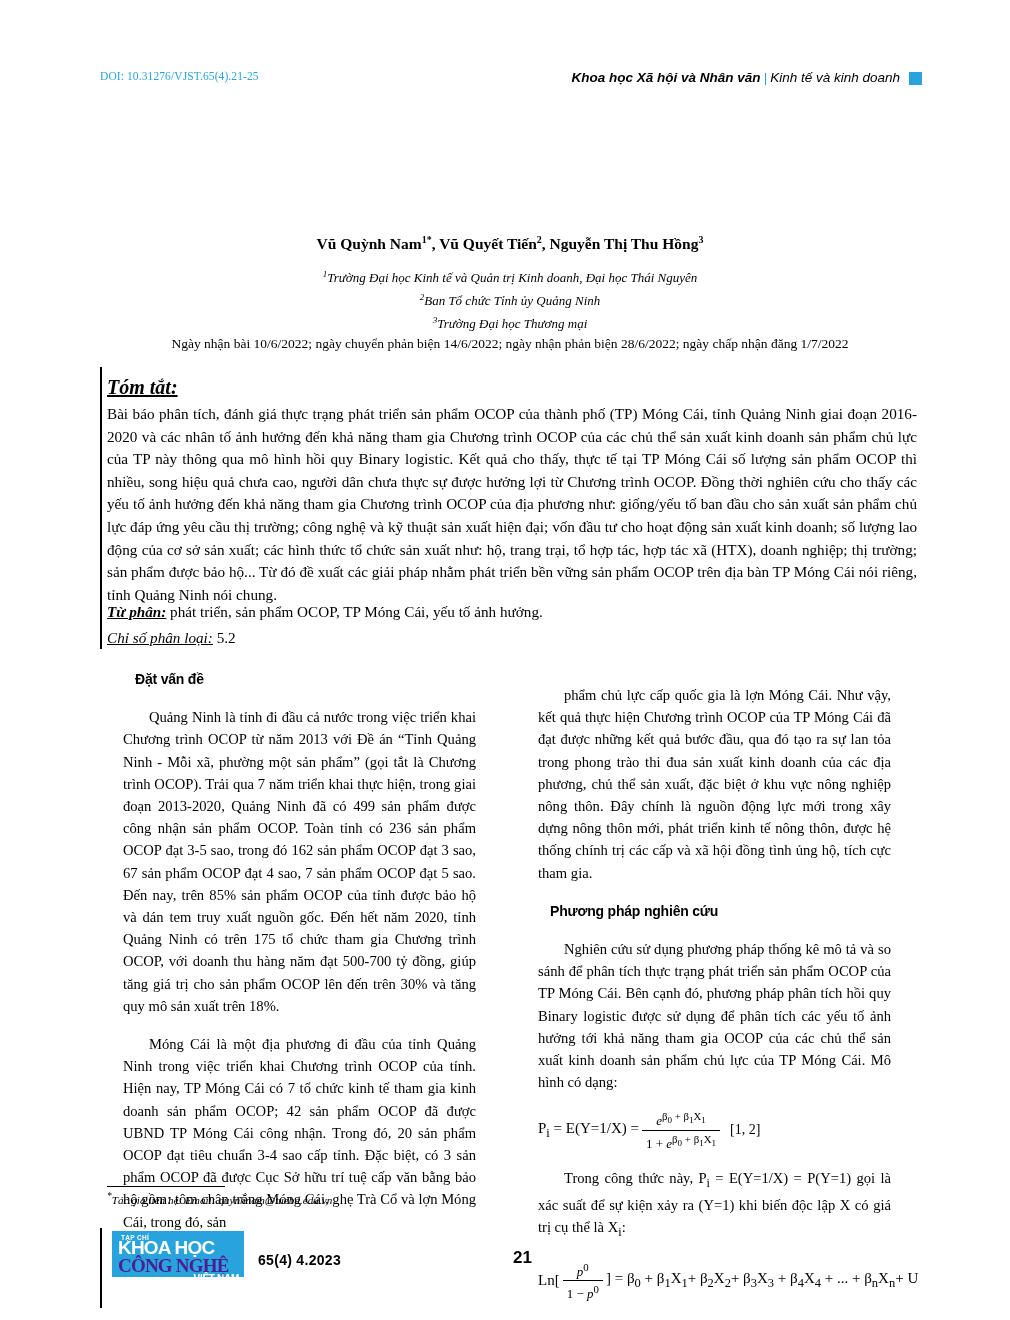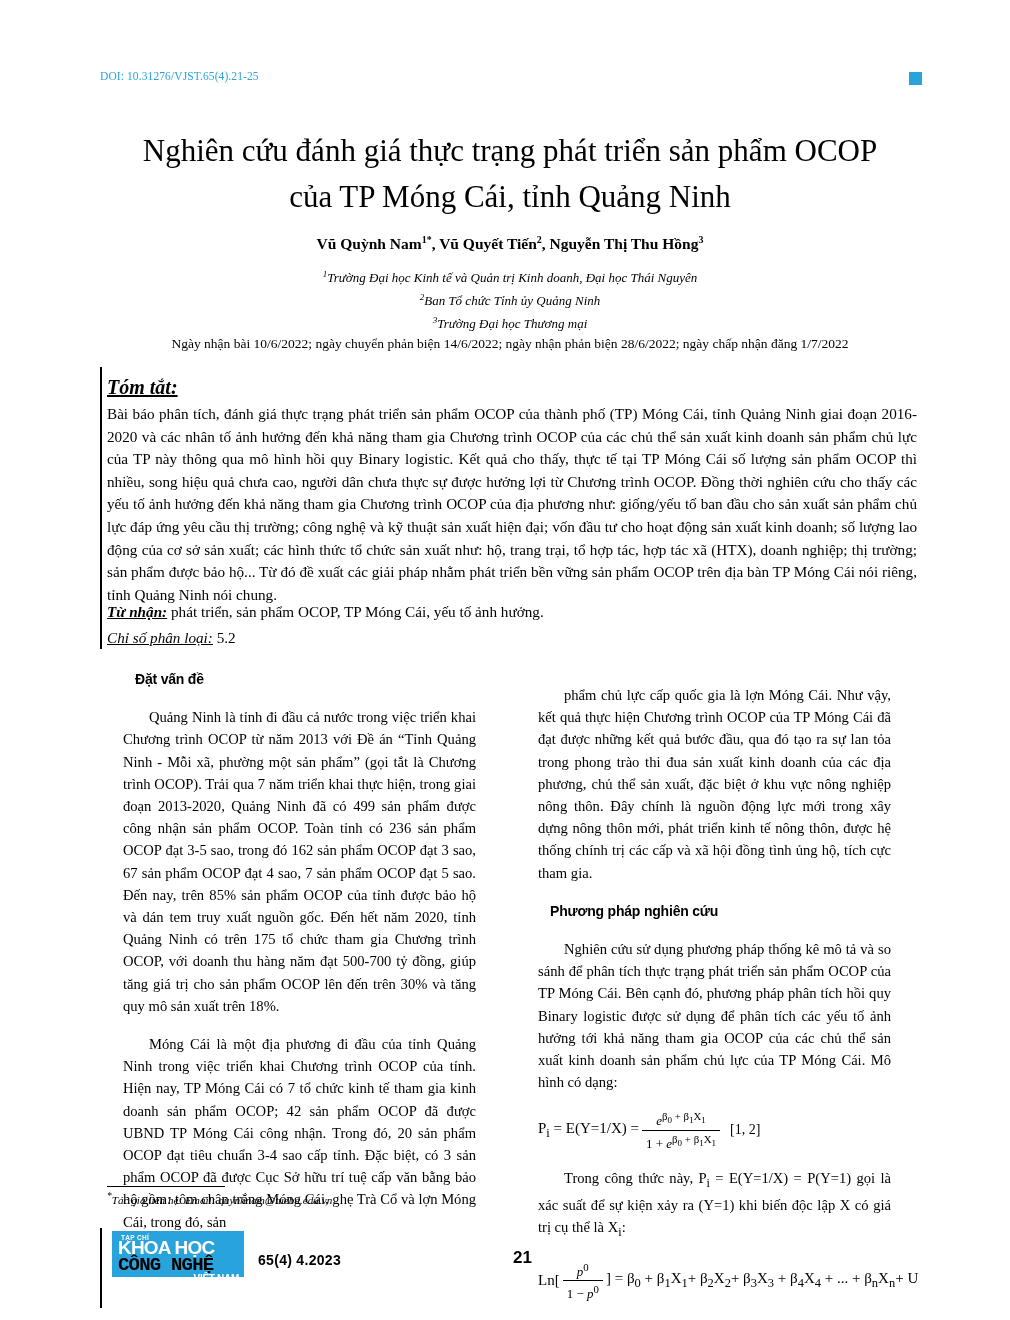--- a/index.html
+++ b/index.html
@@ -285,24 +285,24 @@
     font-family: "Liberation Sans", sans-serif;
     font-weight: bold;
     font-size: 19px;
     color: #ffffff;
     letter-spacing: -0.8px;
     line-height: 19px;
   }
   .logo-l2 {
     position: absolute;
     left: 6px; top: 25px;
-    font-family: Liberation Mono, monospace;
+    font-family: Liberation Serif, serif;
     font-weight: bold;
     font-size: 19px;
-    color: #000000;
+    color: #4c1d95;
     letter-spacing: -0.8px;
     line-height: 19px;
   }
   .logo-bar {
     position: absolute;
     left: 7px; top: 46px;
     width: 92px;
     height: 3px;
     background: #ffffff;
   }
@@ -334,41 +334,40 @@
     margin-left: 8px;
   }
 </style>
 </head>
 <body>
 
 <div class="page">
 
   <div class="header">
     <div class="doi">DOI: 10.31276/VJST.65(4).21-25</div>
+    <div class="header-right">
+      <span class="hr-bold">Khoa học Xã hội và Nhân văn</span><span class="hr-sep">|</span><span class="hr-ital">Kinh tế và kinh doanh</span>
+    </div>
     <div class="header-square"></div>
   </div>
 
-  <div class="title">
-    <div>Nghiên cứu đánh giá thực trạng phát triển sản phẩm OCOP</div>
-    <div>của TP Móng Cái, tỉnh Quảng Ninh</div>
-  </div>
 
   <div class="authors">Vũ Quỳnh Nam<sup>1*</sup>, Vũ Quyết Tiến<sup>2</sup>, Nguyễn Thị Thu Hồng<sup>3</sup></div>
   <div class="affils">
     <div><sup>1</sup>Trường Đại học Kinh tế và Quản trị Kinh doanh, Đại học Thái Nguyên</div>
     <div><sup>2</sup>Ban Tổ chức Tỉnh ủy Quảng Ninh</div>
     <div><sup>3</sup>Trường Đại học Thương mại</div>
   </div>
   <div class="dates">Ngày nhận bài 10/6/2022; ngày chuyển phản biện 14/6/2022; ngày nhận phản biện 28/6/2022; ngày chấp nhận đăng 1/7/2022</div>
 
   <div class="abstract-rule"></div>
   <div class="abs-label">Tóm tắt:</div>
   <div class="abs-body">Bài báo phân tích, đánh giá thực trạng phát triển sản phẩm OCOP của thành phố (TP) Móng Cái, tỉnh Quảng Ninh giai đoạn 2016-2020 và các nhân tố ảnh hưởng đến khả năng tham gia Chương trình OCOP của các chủ thể sản xuất kinh doanh sản phẩm chủ lực của TP này thông qua mô hình hồi quy Binary logistic. Kết quả cho thấy, thực tế tại TP Móng Cái số lượng sản phẩm OCOP thì nhiều, song hiệu quả chưa cao, người dân chưa thực sự được hưởng lợi từ Chương trình OCOP. Đồng thời nghiên cứu cho thấy các yếu tố ảnh hưởng đến khả năng tham gia Chương trình OCOP của địa phương như: giống/yếu tố ban đầu cho sản xuất sản phẩm chủ lực đáp ứng yêu cầu thị trường; công nghệ và kỹ thuật sản xuất hiện đại; vốn đầu tư cho hoạt động sản xuất kinh doanh; số lượng lao động của cơ sở sản xuất; các hình thức tổ chức sản xuất như: hộ, trang trại, tổ hợp tác, hợp tác xã (HTX), doanh nghiệp; thị trường; sản phẩm được bảo hộ... Từ đó đề xuất các giải pháp nhằm phát triển bền vững sản phẩm OCOP trên địa bàn TP Móng Cái nói riêng, tỉnh Quảng Ninh nói chung.</div>
   <div class="kw">
-    <span class="kw-label">Từ nhận:</span><span> phát triển, sản phẩm OCOP, TP Móng Cái, yếu tố ảnh hưởng.</span>
+    <span class="kw-label">Từ phân:</span><span> phát triển, sản phẩm OCOP, TP Móng Cái, yếu tố ảnh hưởng.</span>
   </div>
   <div class="code">
     <span class="code-label">Chỉ số phân loại:</span><span> 5.2</span>
   </div>
 
   <div class="col col-left">
     <div class="sec-head">Đặt vấn đề</div>
     <p>Quảng Ninh là tỉnh đi đầu cả nước trong việc triển khai Chương trình OCOP từ năm 2013 với Đề án “Tỉnh Quảng Ninh - Mỗi xã, phường một sản phẩm” (gọi tắt là Chương trình OCOP). Trải qua 7 năm triển khai thực hiện, trong giai đoạn 2013-2020, Quảng Ninh đã có 499 sản phẩm được công nhận sản phẩm OCOP. Toàn tỉnh có 236 sản phẩm OCOP đạt 3-5 sao, trong đó 162 sản phẩm OCOP đạt 3 sao, 67 sản phẩm OCOP đạt 4 sao, 7 sản phẩm OCOP đạt 5 sao. Đến nay, trên 85% sản phẩm OCOP của tỉnh được bảo hộ và dán tem truy xuất nguồn gốc. Đến hết năm 2020, tỉnh Quảng Ninh có trên 175 tổ chức tham gia Chương trình OCOP, với doanh thu hàng năm đạt 500-700 tỷ đồng, giúp tăng giá trị cho sản phẩm OCOP lên đến trên 30% và tăng quy mô sản xuất trên 18%.</p>
     <p>Móng Cái là một địa phương đi đầu của tỉnh Quảng Ninh trong việc triển khai Chương trình OCOP của tỉnh. Hiện nay, TP Móng Cái có 7 tổ chức kinh tế tham gia kinh doanh sản phẩm OCOP; 42 sản phẩm OCOP đã được UBND TP Móng Cái công nhận. Trong đó, 20 sản phẩm OCOP đạt tiêu chuẩn 3-4 sao cấp tỉnh. Đặc biệt, có 3 sản phẩm OCOP đã được Cục Sở hữu trí tuệ cấp văn bằng bảo hộ gồm: tôm chân trắng Móng Cái, ghẹ Trà Cổ và lợn Móng Cái, trong đó, sản</p>
   </div>

